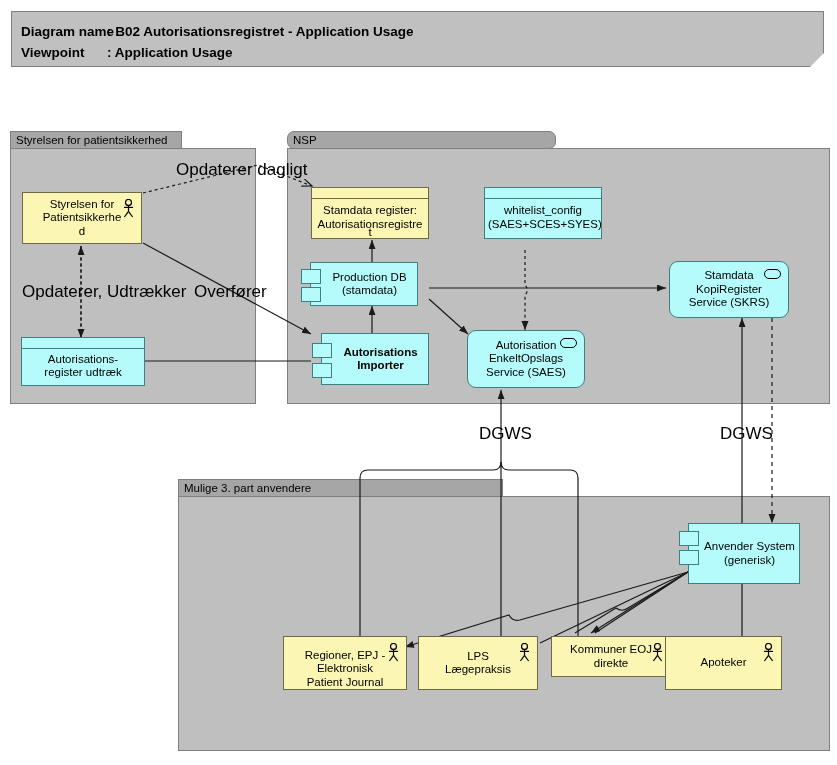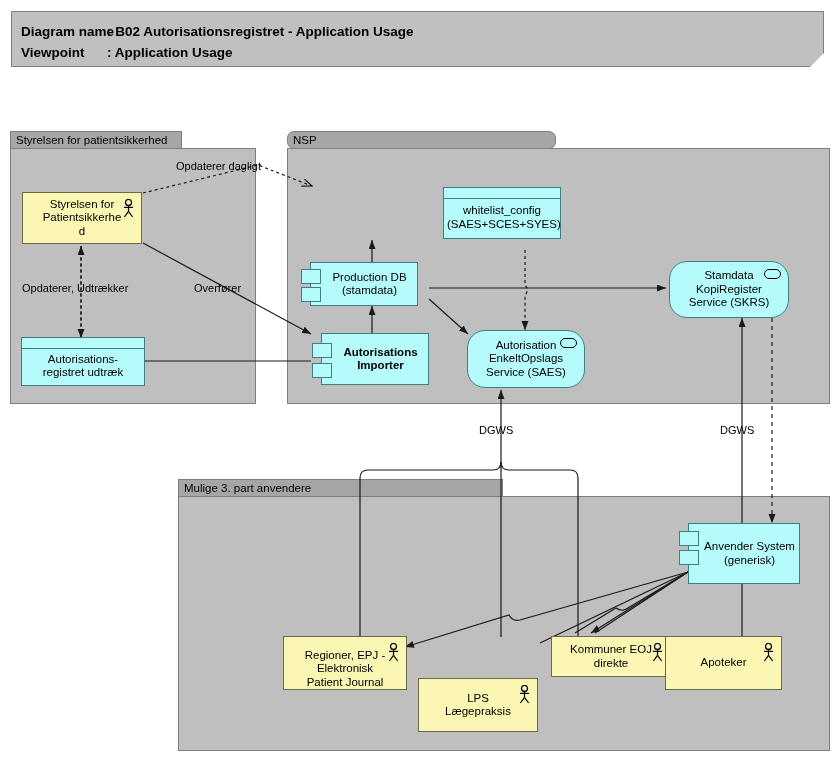--- a/index.html
+++ b/index.html
@@ -145,21 +145,21 @@
     height: 15px;
     background: #b5fbfb;
     border: 1px solid #3f7f7f;
     box-sizing: border-box;
   }
   .component > .tab.t1 { top: 11px; }
   .component > .tab.t2 { top: 36px; }
   .component > .label { padding-left: 14px; }
 
   
-  .rounded { border-radius: 18px; }
+  .rounded { border-radius: 9px; }
   .oval-icon {
     position: absolute;
     right: 7px;
     top: 7px;
     width: 17px;
     height: 10px;
     border: 1.4px solid #000000;
     border-radius: 5px;
     box-sizing: border-box;
   }
@@ -169,21 +169,21 @@
     position: absolute;
     right: 6px;
     top: 6px;
     width: 13px;
     height: 19px;
   }
 
   
   .edge-label {
     position: absolute;
-    font-size: 11px;
+    font-size: 17px;
     color: #000000;
     white-space: nowrap;
     background: transparent;
   }
 </style>
 </head>
 <body>
 
 <div id="canvas">
 
@@ -283,25 +283,31 @@
       <line x1="6.5" y1="6.6" x2="6.5" y2="12.4" stroke="#000" stroke-width="1.2"></line>
       <line x1="2" y1="8.4" x2="11" y2="8.4" stroke="#000" stroke-width="1.2"></line>
       <line x1="6.5" y1="12.4" x2="2.4" y2="18" stroke="#000" stroke-width="1.2"></line>
       <line x1="6.5" y1="12.4" x2="10.6" y2="18" stroke="#000" stroke-width="1.2"></line>
     </svg>
   </div>
 
   <div class="node cyan data-object" style="left:21px; top:337px; width:124px; height:49px;">
     <div class="strip"></div>
     <span class="label">Autorisations-
-registret udtræk</span>
-  </div>
-
-
-  <div class="node cyan data-object" style="left:443px; top:187px; width:118px; height:52px;">
+register udtræk</span>
+  </div>
+
+  <div class="node yellow data-object" style="left:311px; top:187px; width:118px; height:52px;">
+    <div class="strip"></div>
+    <span class="label">Stamdata register:
+Autorisationsregistre</span>
+    <div class="overflow-line" style="top:38px;">t</div>
+  </div>
+
+  <div class="node cyan data-object" style="left:484px; top:187px; width:118px; height:52px;">
     <div class="strip"></div>
     <span class="label">whitelist_config
 (SAES+SCES+SYES)</span>
   </div>
 
   <div class="node cyan component" style="left:310px; top:262px; width:108px; height:44px;">
     <div class="tab t1" style="top:6px;"></div>
     <div class="tab t2" style="top:24px;"></div>
     <span class="label">Production DB
 (stamdata)</span>
@@ -341,21 +347,21 @@
 Patient Journal</span>
     <svg class="actor-icon" viewBox="0 0 13 19">
       <circle cx="6.5" cy="3.4" r="3" fill="none" stroke="#000" stroke-width="1.2"></circle>
       <line x1="6.5" y1="6.6" x2="6.5" y2="12.4" stroke="#000" stroke-width="1.2"></line>
       <line x1="2" y1="8.4" x2="11" y2="8.4" stroke="#000" stroke-width="1.2"></line>
       <line x1="6.5" y1="12.4" x2="2.4" y2="18" stroke="#000" stroke-width="1.2"></line>
       <line x1="6.5" y1="12.4" x2="10.6" y2="18" stroke="#000" stroke-width="1.2"></line>
     </svg>
   </div>
 
-  <div class="node yellow" style="left:418px; top:636px; width:120px; height:54px;margin-top:42px;">
+  <div class="node yellow" style="left:418px; top:636px; width:120px; height:54px;">
     <span class="label">LPS
 Lægepraksis</span>
     <svg class="actor-icon" viewBox="0 0 13 19">
       <circle cx="6.5" cy="3.4" r="3" fill="none" stroke="#000" stroke-width="1.2"></circle>
       <line x1="6.5" y1="6.6" x2="6.5" y2="12.4" stroke="#000" stroke-width="1.2"></line>
       <line x1="2" y1="8.4" x2="11" y2="8.4" stroke="#000" stroke-width="1.2"></line>
       <line x1="6.5" y1="12.4" x2="2.4" y2="18" stroke="#000" stroke-width="1.2"></line>
       <line x1="6.5" y1="12.4" x2="10.6" y2="18" stroke="#000" stroke-width="1.2"></line>
     </svg>
   </div>

